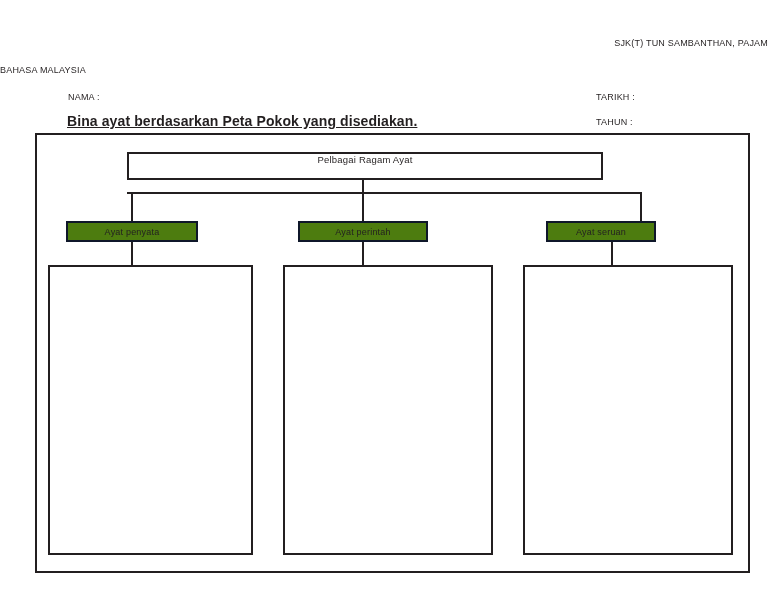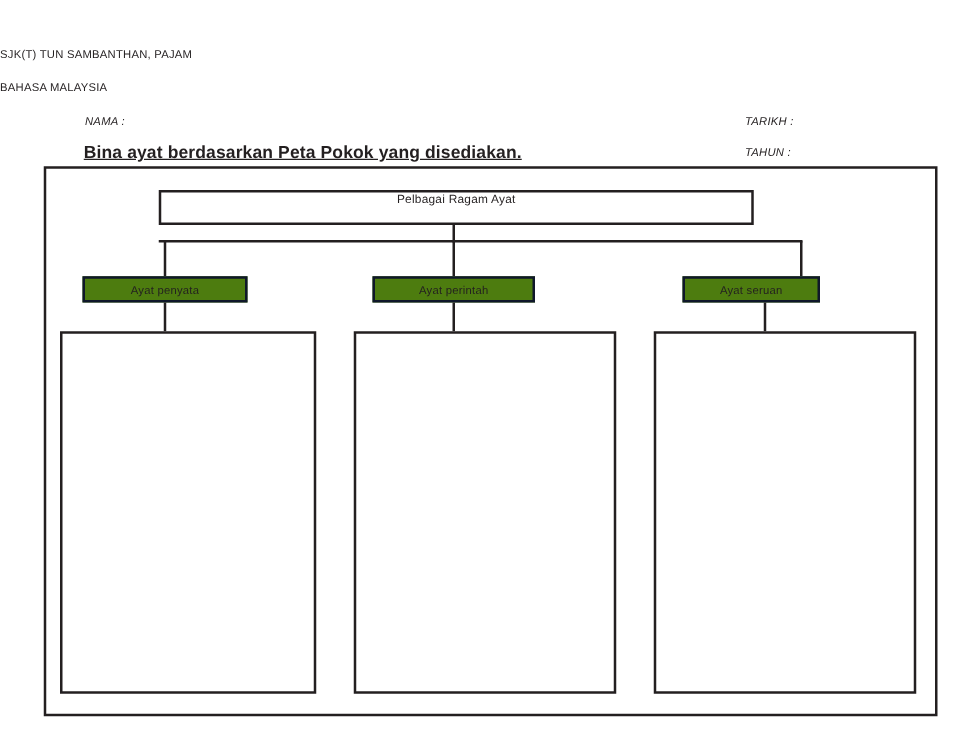--- a/index.html
+++ b/index.html
@@ -19,21 +19,21 @@
     position: absolute;
     inset: 0;
   }
 
   
   .school-title {
     position: absolute;
     left: 0;
     top: 38px;
     width: 768px;
-    text-align: left;
+    text-align: right;
     font-size: 9px;
     letter-spacing: 0.2px;
     white-space: nowrap;
   }
   .subject-title {
     position: absolute;
     left: 0;
     top: 65px;
     width: 768px;
     text-align: left;
@@ -41,21 +41,20 @@
     letter-spacing: 0.2px;
     white-space: nowrap;
   }
 
   
   .field {
     position: absolute;
     font-size: 9px;
     letter-spacing: 0.2px;
     white-space: nowrap;
-    font-style: italic;
   }
   .field-nama  { left: 68px;  top: 92px; }
   .field-tarikh{ left: 596px; top: 92px; }
   .field-tahun { left: 596px; top: 117px; }
 
   .instruction {
     position: absolute;
     left: 67px;
     top: 113px;
     font-size: 14px;

